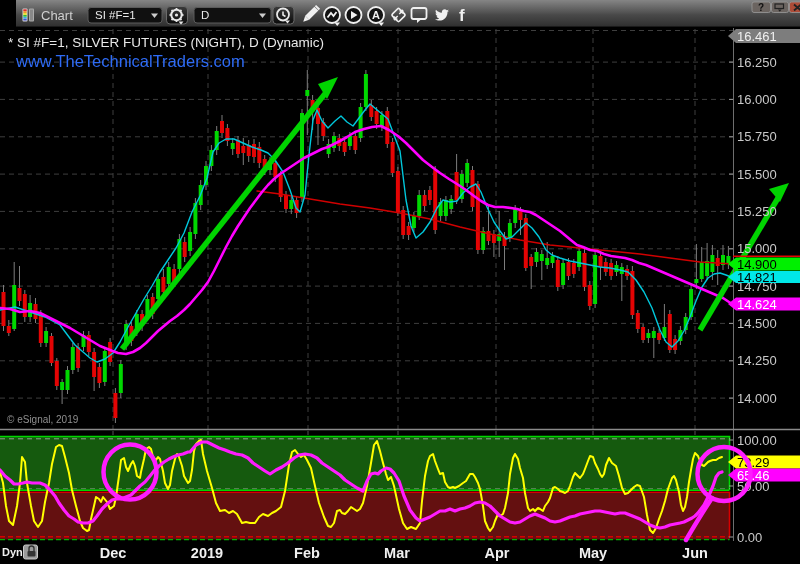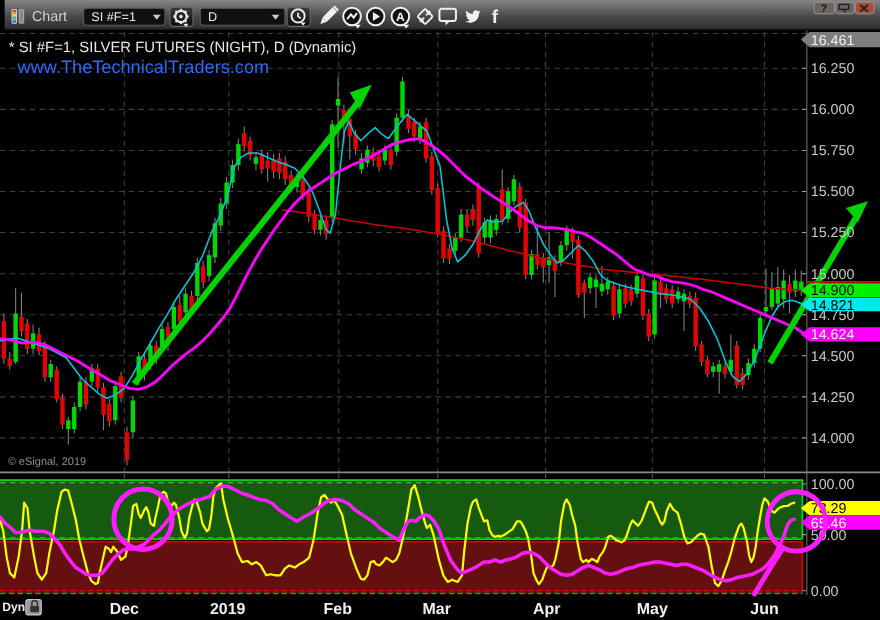--- a/index.html
+++ b/index.html
@@ -1,17 +1,17 @@
 <!DOCTYPE html>
 <html><head><meta charset="utf-8">
 <style>
 html,body{margin:0;padding:0;background:#000;width:800px;height:564px;overflow:hidden;
 font-family:"Liberation Sans",sans-serif;-webkit-font-smoothing:antialiased}
 text{-webkit-font-smoothing:antialiased}
-#tb{position:absolute;left:4px;top:0;width:720px;height:27px;z-index:5}
+#tb{position:absolute;left:16px;top:0;width:720px;height:27px;z-index:5}
 </style></head>
 <body>
 <svg width="800" height="564" viewBox="0 0 800 564" style="position:absolute;left:0;top:0" shape-rendering="auto">
 <rect x="0" y="0" width="800" height="564" fill="#000000"></rect>
 <line x1="0" y1="30.5" x2="733" y2="30.5" stroke="#3e3e3e" stroke-width="1" stroke-dasharray="5,4"></line>
     <line x1="0" y1="62.1" x2="733" y2="62.1" stroke="#3e3e3e" stroke-width="1" stroke-dasharray="5,4"></line>
     <line x1="0" y1="99.4" x2="733" y2="99.4" stroke="#3e3e3e" stroke-width="1" stroke-dasharray="5,4"></line>
     <line x1="0" y1="136.8" x2="733" y2="136.8" stroke="#3e3e3e" stroke-width="1" stroke-dasharray="5,4"></line>
     <line x1="0" y1="174.1" x2="733" y2="174.1" stroke="#3e3e3e" stroke-width="1" stroke-dasharray="5,4"></line>
     <line x1="0" y1="211.4" x2="733" y2="211.4" stroke="#3e3e3e" stroke-width="1" stroke-dasharray="5,4"></line>

